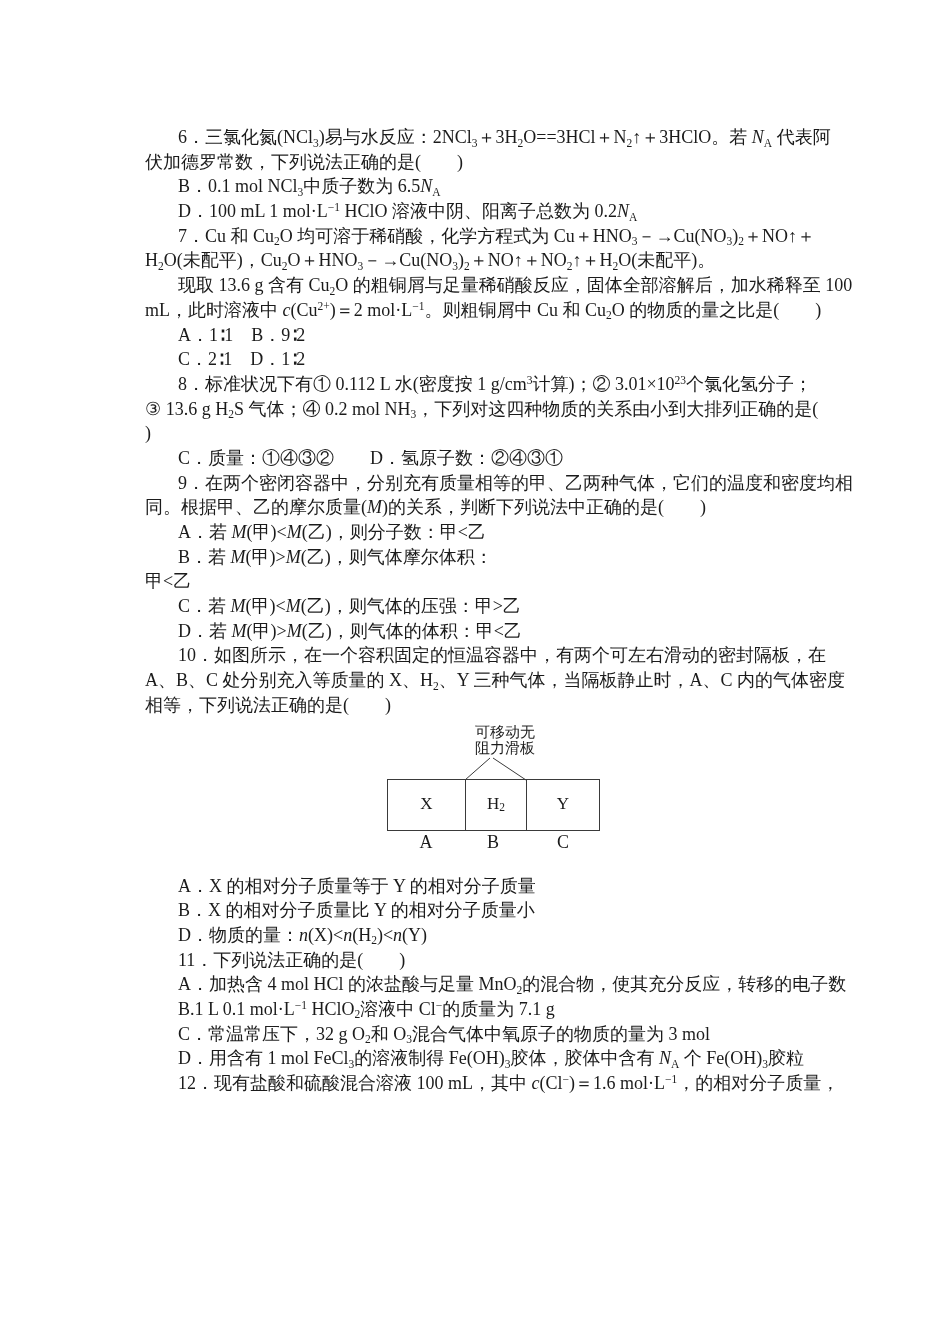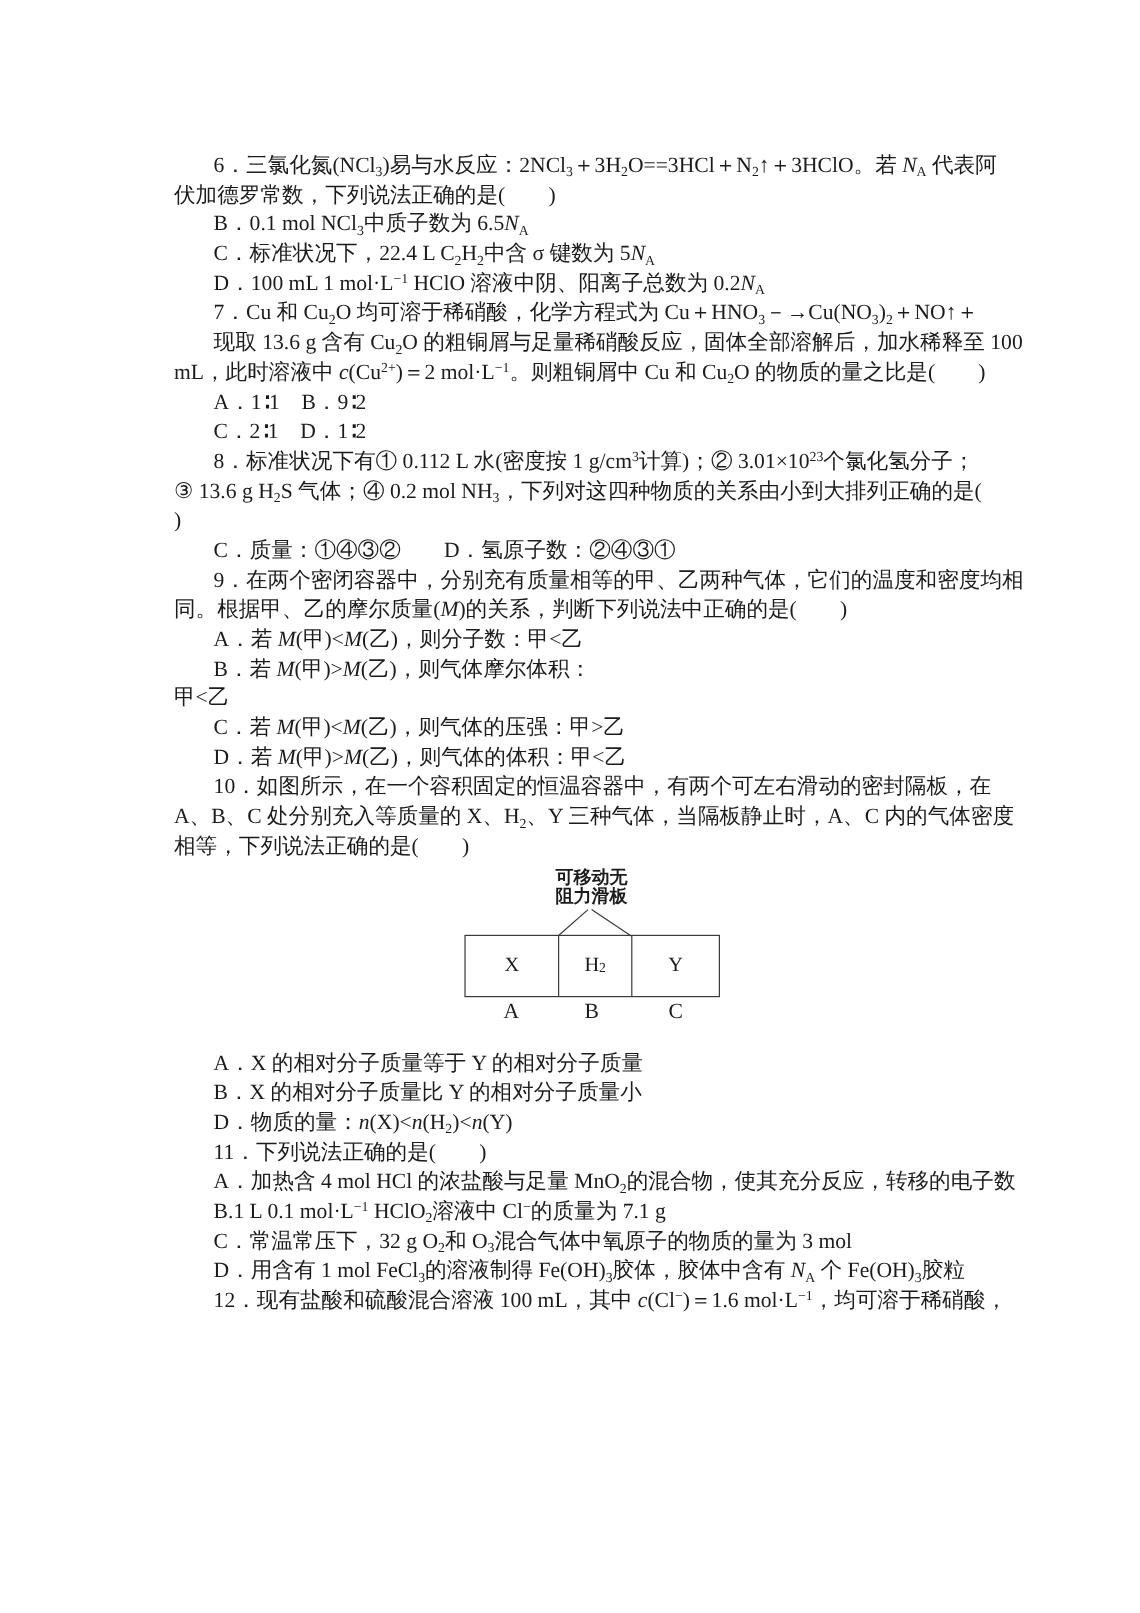--- a/index.html
+++ b/index.html
@@ -27,25 +27,25 @@
   .sub{font-size:11.5px;position:relative;top:3.5px;line-height:1;}
   .sup{font-size:11.5px;position:relative;top:-6px;line-height:1;}
   .i{font-style:italic;}
   
   .figure{
     position:relative;
     height:156px;
   }
   .fig-caption{
     position:absolute;
-    left:348px;top:6px;
+    left:360px;top:6px;
     transform:translateX(-50%);
     text-align:left;
     font-size:15px;
-    font-weight:bold;
+    font-weight:normal;
     line-height:16px;
     white-space:nowrap;
   }
   .fig-lines{
     position:absolute;left:0;top:0;
     width:714px;height:156px;
   }
   .fig-box{
     position:absolute;
     left:242px;top:61px;
@@ -72,23 +72,23 @@
 </style>
 </head>
 <body>
 
 <div class="doc">
 
   <div id="lines-before">
       <div class="line ind"><span>6．三氯化氮(NCl</span><span class="sub">3</span><span>)易与水反应：2NCl</span><span class="sub">3</span><span>＋3H</span><span class="sub">2</span><span>O==3HCl＋N</span><span class="sub">2</span><span>↑＋3HClO。若 </span><span class="i">N</span><span class="sub">A</span><span> 代表阿</span></div>
       <div class="line"><span>伏加德罗常数，下列说法正确的是(　　)</span></div>
       <div class="line ind"><span>B．0.1 mol NCl</span><span class="sub">3</span><span>中质子数为 6.5</span><span class="i">N</span><span class="sub">A</span></div>
-      <div class="line ind"><span>C．标准状况下，22.4 L C</span><span class="sub">2</span><span>H</span><span class="sub">2</span><span>中含 σ 键数为 5</span><span class="i">N</span><span class="sub">A</span></div>
       <div class="line ind"><span>D．100 mL 1 mol·L</span><span class="sup">−1</span><span> HClO 溶液中阴、阳离子总数为 0.2</span><span class="i">N</span><span class="sub">A</span></div>
       <div class="line ind"><span>7．Cu 和 Cu</span><span class="sub">2</span><span>O 均可溶于稀硝酸，化学方程式为 Cu＋HNO</span><span class="sub">3</span><span>－→Cu(NO</span><span class="sub">3</span><span>)</span><span class="sub">2</span><span>＋NO↑＋</span></div>
+      <div class="line"><span>H</span><span class="sub">2</span><span>O(未配平)，Cu</span><span class="sub">2</span><span>O＋HNO</span><span class="sub">3</span><span>－→Cu(NO</span><span class="sub">3</span><span>)</span><span class="sub">2</span><span>＋NO↑＋NO</span><span class="sub">2</span><span>↑＋H</span><span class="sub">2</span><span>O(未配平)。</span></div>
       <div class="line ind"><span>现取 13.6 g 含有 Cu</span><span class="sub">2</span><span>O 的粗铜屑与足量稀硝酸反应，固体全部溶解后，加水稀释至 100</span></div>
       <div class="line"><span>mL，此时溶液中 </span><span class="i">c</span><span>(Cu</span><span class="sup">2+</span><span>)＝2 mol·L</span><span class="sup">−1</span><span>。则粗铜屑中 Cu 和 Cu</span><span class="sub">2</span><span>O 的物质的量之比是(　　)</span></div>
       <div class="line ind"><span>A．1∶1　B．9∶2</span></div>
       <div class="line ind"><span>C．2∶1　D．1∶2</span></div>
       <div class="line ind"><span>8．标准状况下有① 0.112 L 水(密度按 1 g/cm</span><span class="sup">3</span><span>计算)；② 3.01×10</span><span class="sup">23</span><span>个氯化氢分子；</span></div>
       <div class="line"><span>③ 13.6 g H</span><span class="sub">2</span><span>S 气体；④ 0.2 mol NH</span><span class="sub">3</span><span>，下列对这四种物质的关系由小到大排列正确的是(</span></div>
       <div class="line"><span>)</span></div>
       <div class="line ind"><span>C．质量：①④③②　　D．氢原子数：②④③①</span></div>
       <div class="line ind"><span>9．在两个密闭容器中，分别充有质量相等的甲、乙两种气体，它们的温度和密度均相</span></div>
       <div class="line"><span>同。根据甲、乙的摩尔质量(</span><span class="i">M</span><span>)的关系，判断下列说法中正确的是(　　)</span></div>
@@ -132,16 +132,16 @@
 
   <div id="lines-after">
       <div class="line ind"><span>A．X 的相对分子质量等于 Y 的相对分子质量</span></div>
       <div class="line ind"><span>B．X 的相对分子质量比 Y 的相对分子质量小</span></div>
       <div class="line ind"><span>D．物质的量：</span><span class="i">n</span><span>(X)&lt;</span><span class="i">n</span><span>(H</span><span class="sub">2</span><span>)&lt;</span><span class="i">n</span><span>(Y)</span></div>
       <div class="line ind"><span>11．下列说法正确的是(　　)</span></div>
       <div class="line ind"><span>A．加热含 4 mol HCl 的浓盐酸与足量 MnO</span><span class="sub">2</span><span>的混合物，使其充分反应，转移的电子数</span></div>
       <div class="line ind"><span>B.1 L 0.1 mol·L</span><span class="sup">−1</span><span> HClO</span><span class="sub">2</span><span>溶液中 Cl</span><span class="sup">−</span><span>的质量为 7.1 g</span></div>
       <div class="line ind"><span>C．常温常压下，32 g O</span><span class="sub">2</span><span>和 O</span><span class="sub">3</span><span>混合气体中氧原子的物质的量为 3 mol</span></div>
       <div class="line ind"><span>D．用含有 1 mol FeCl</span><span class="sub">3</span><span>的溶液制得 Fe(OH)</span><span class="sub">3</span><span>胶体，胶体中含有 </span><span class="i">N</span><span class="sub">A</span><span> 个 Fe(OH)</span><span class="sub">3</span><span>胶粒</span></div>
-      <div class="line ind"><span>12．现有盐酸和硫酸混合溶液 100 mL，其中 </span><span class="i">c</span><span>(Cl</span><span class="sup">−</span><span>)＝1.6 mol·L</span><span class="sup">−1</span><span>，均可溶于稀硝酸，</span></div>
+      <div class="line ind"><span>12．现有盐酸和硫酸混合溶液 100 mL，其中 </span><span class="i">c</span><span>(Cl</span><span class="sup">−</span><span>)＝1.6 mol·L</span><span class="sup">−1</span><span>，的相对分子质量，</span></div>
     </div>
 
 </div>
 
 </body></html>

